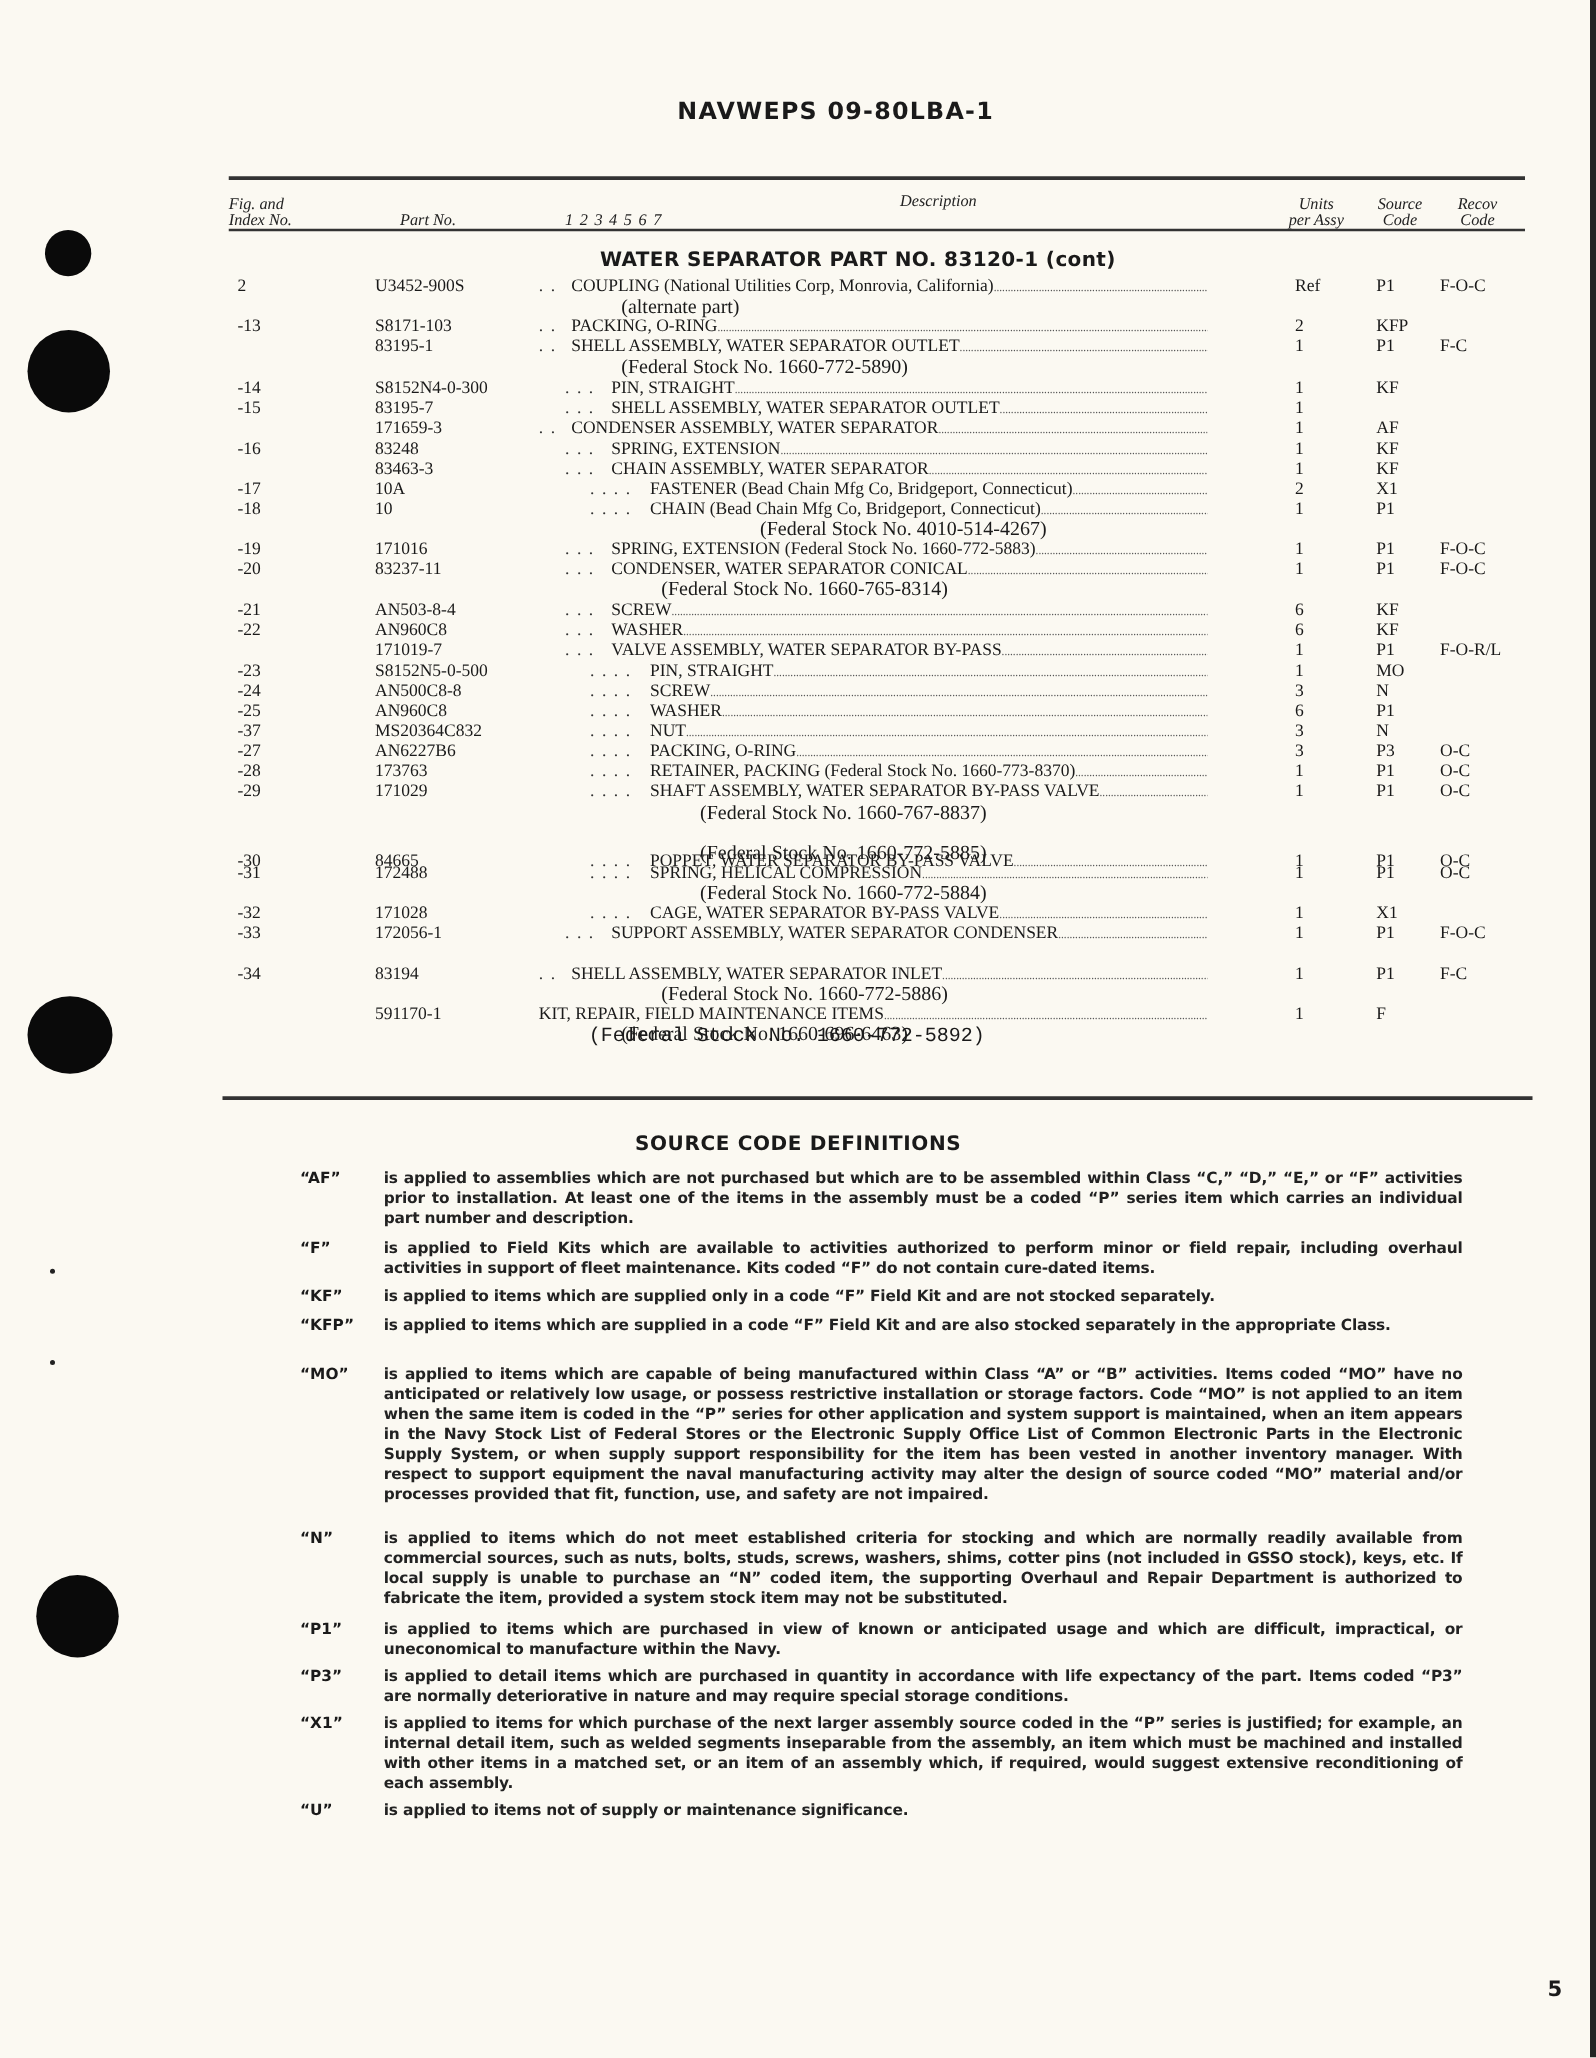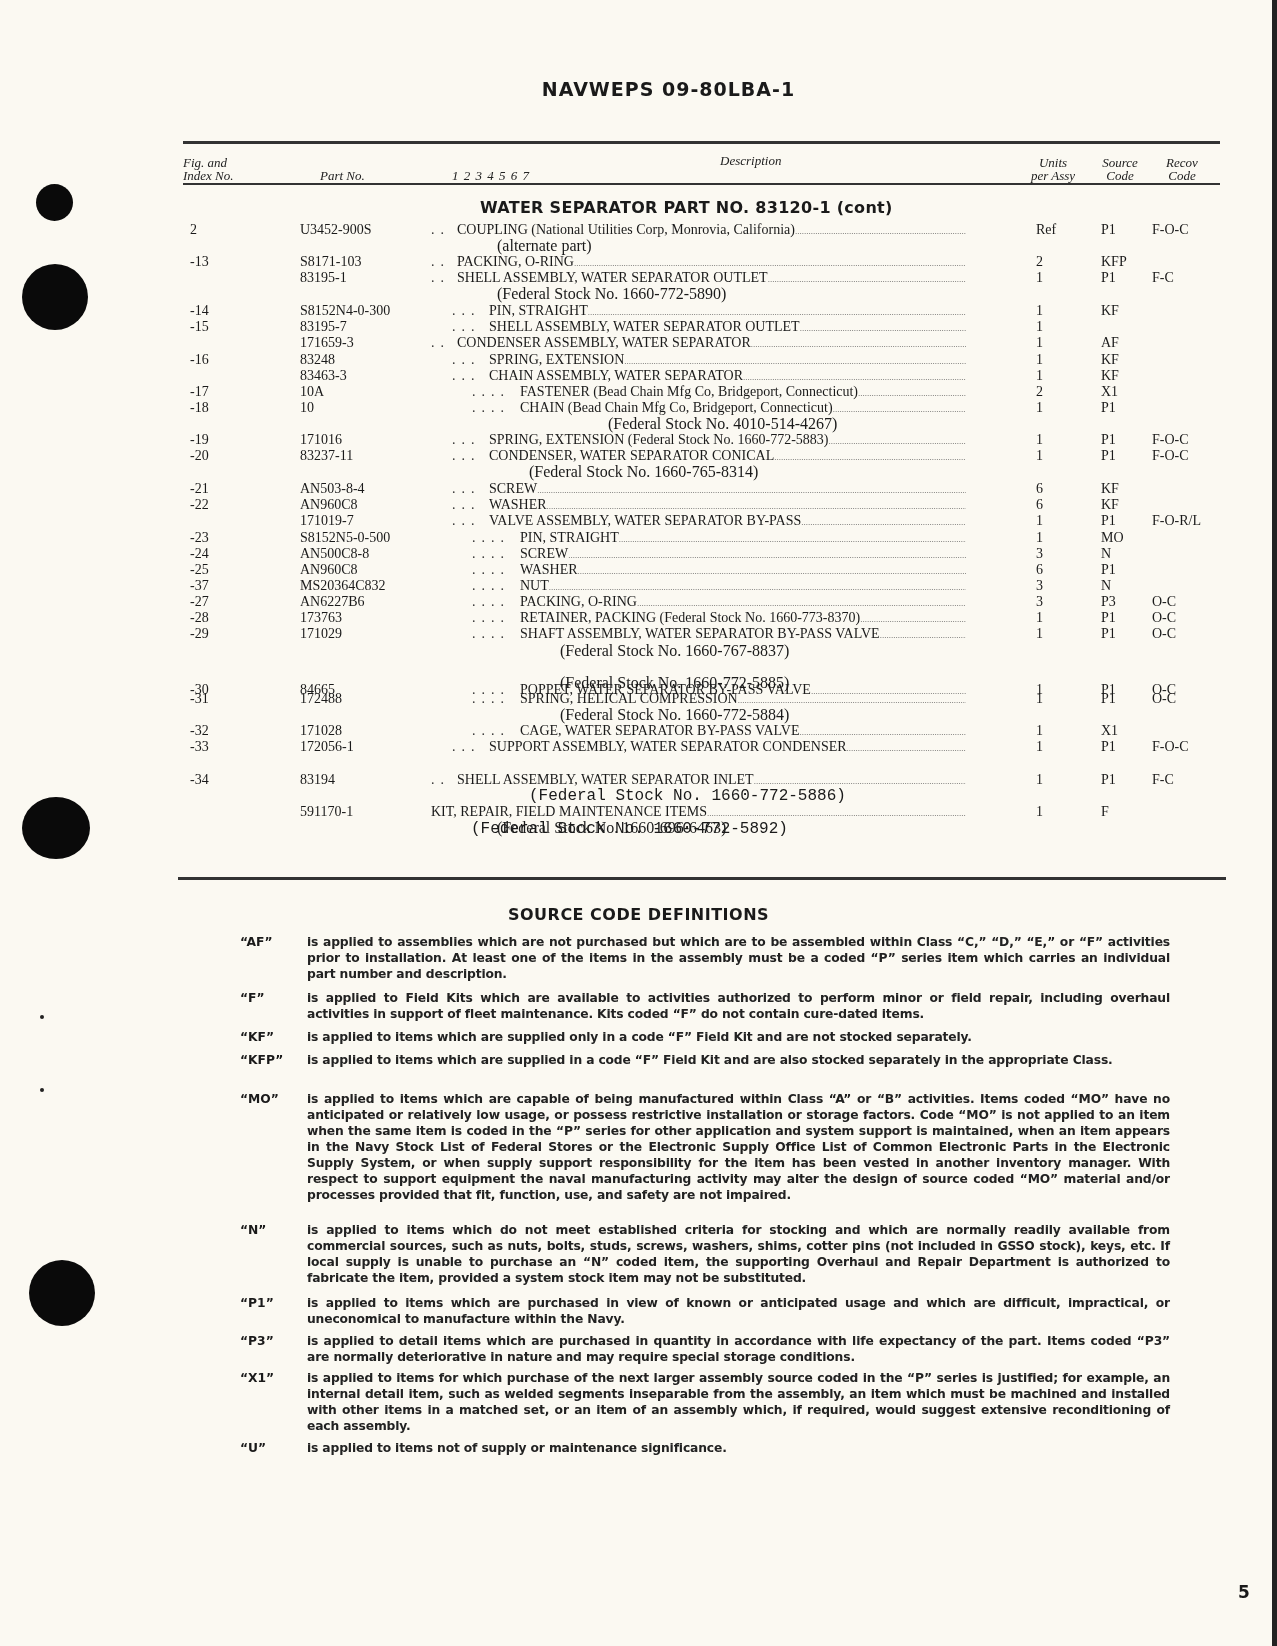--- a/index.html
+++ b/index.html
@@ -327,21 +327,21 @@
     </div>
     <div class="row" style="top: 739px;">
       <span class="c-idx">-33</span>
       <span class="c-part">172056-1</span>
       <span class="" style="left:452px;letter-spacing:6px;color:#333;">...</span>
       <span class="c-desc" style="left:489px;width:477px;"><span style="position: static;">SUPPORT ASSEMBLY, WATER SEPARATOR CONDENSER</span><span style="position: static; font-size: 9px; color: rgb(85, 85, 85);">........................................................................................................................................................................................................</span></span>
       <span class="c-units">1</span>
       <span class="c-src">P1</span>
       <span class="c-recov">F-O-C</span>
     </div>
-    <div class="row" style="top: 788px; font-family: Liberation Mono, monospace;">
+    <div class="row" style="top: 788px;">
       <span class="sub" style="left:529px;">(Federal Stock No. 1660-772-5886)</span>
     </div>
     <div class="row" style="top: 772px;">
       <span class="c-idx">-34</span>
       <span class="c-part">83194</span>
       <span class="" style="left:431px;letter-spacing:6px;color:#333;">..</span>
       <span class="c-desc" style="left:457px;width:509px;"><span style="position: static;">SHELL ASSEMBLY, WATER SEPARATOR INLET</span><span style="position: static; font-size: 9px; color: rgb(85, 85, 85);">........................................................................................................................................................................................................</span></span>
       <span class="c-units">1</span>
       <span class="c-src">P1</span>
       <span class="c-recov">F-C</span>

